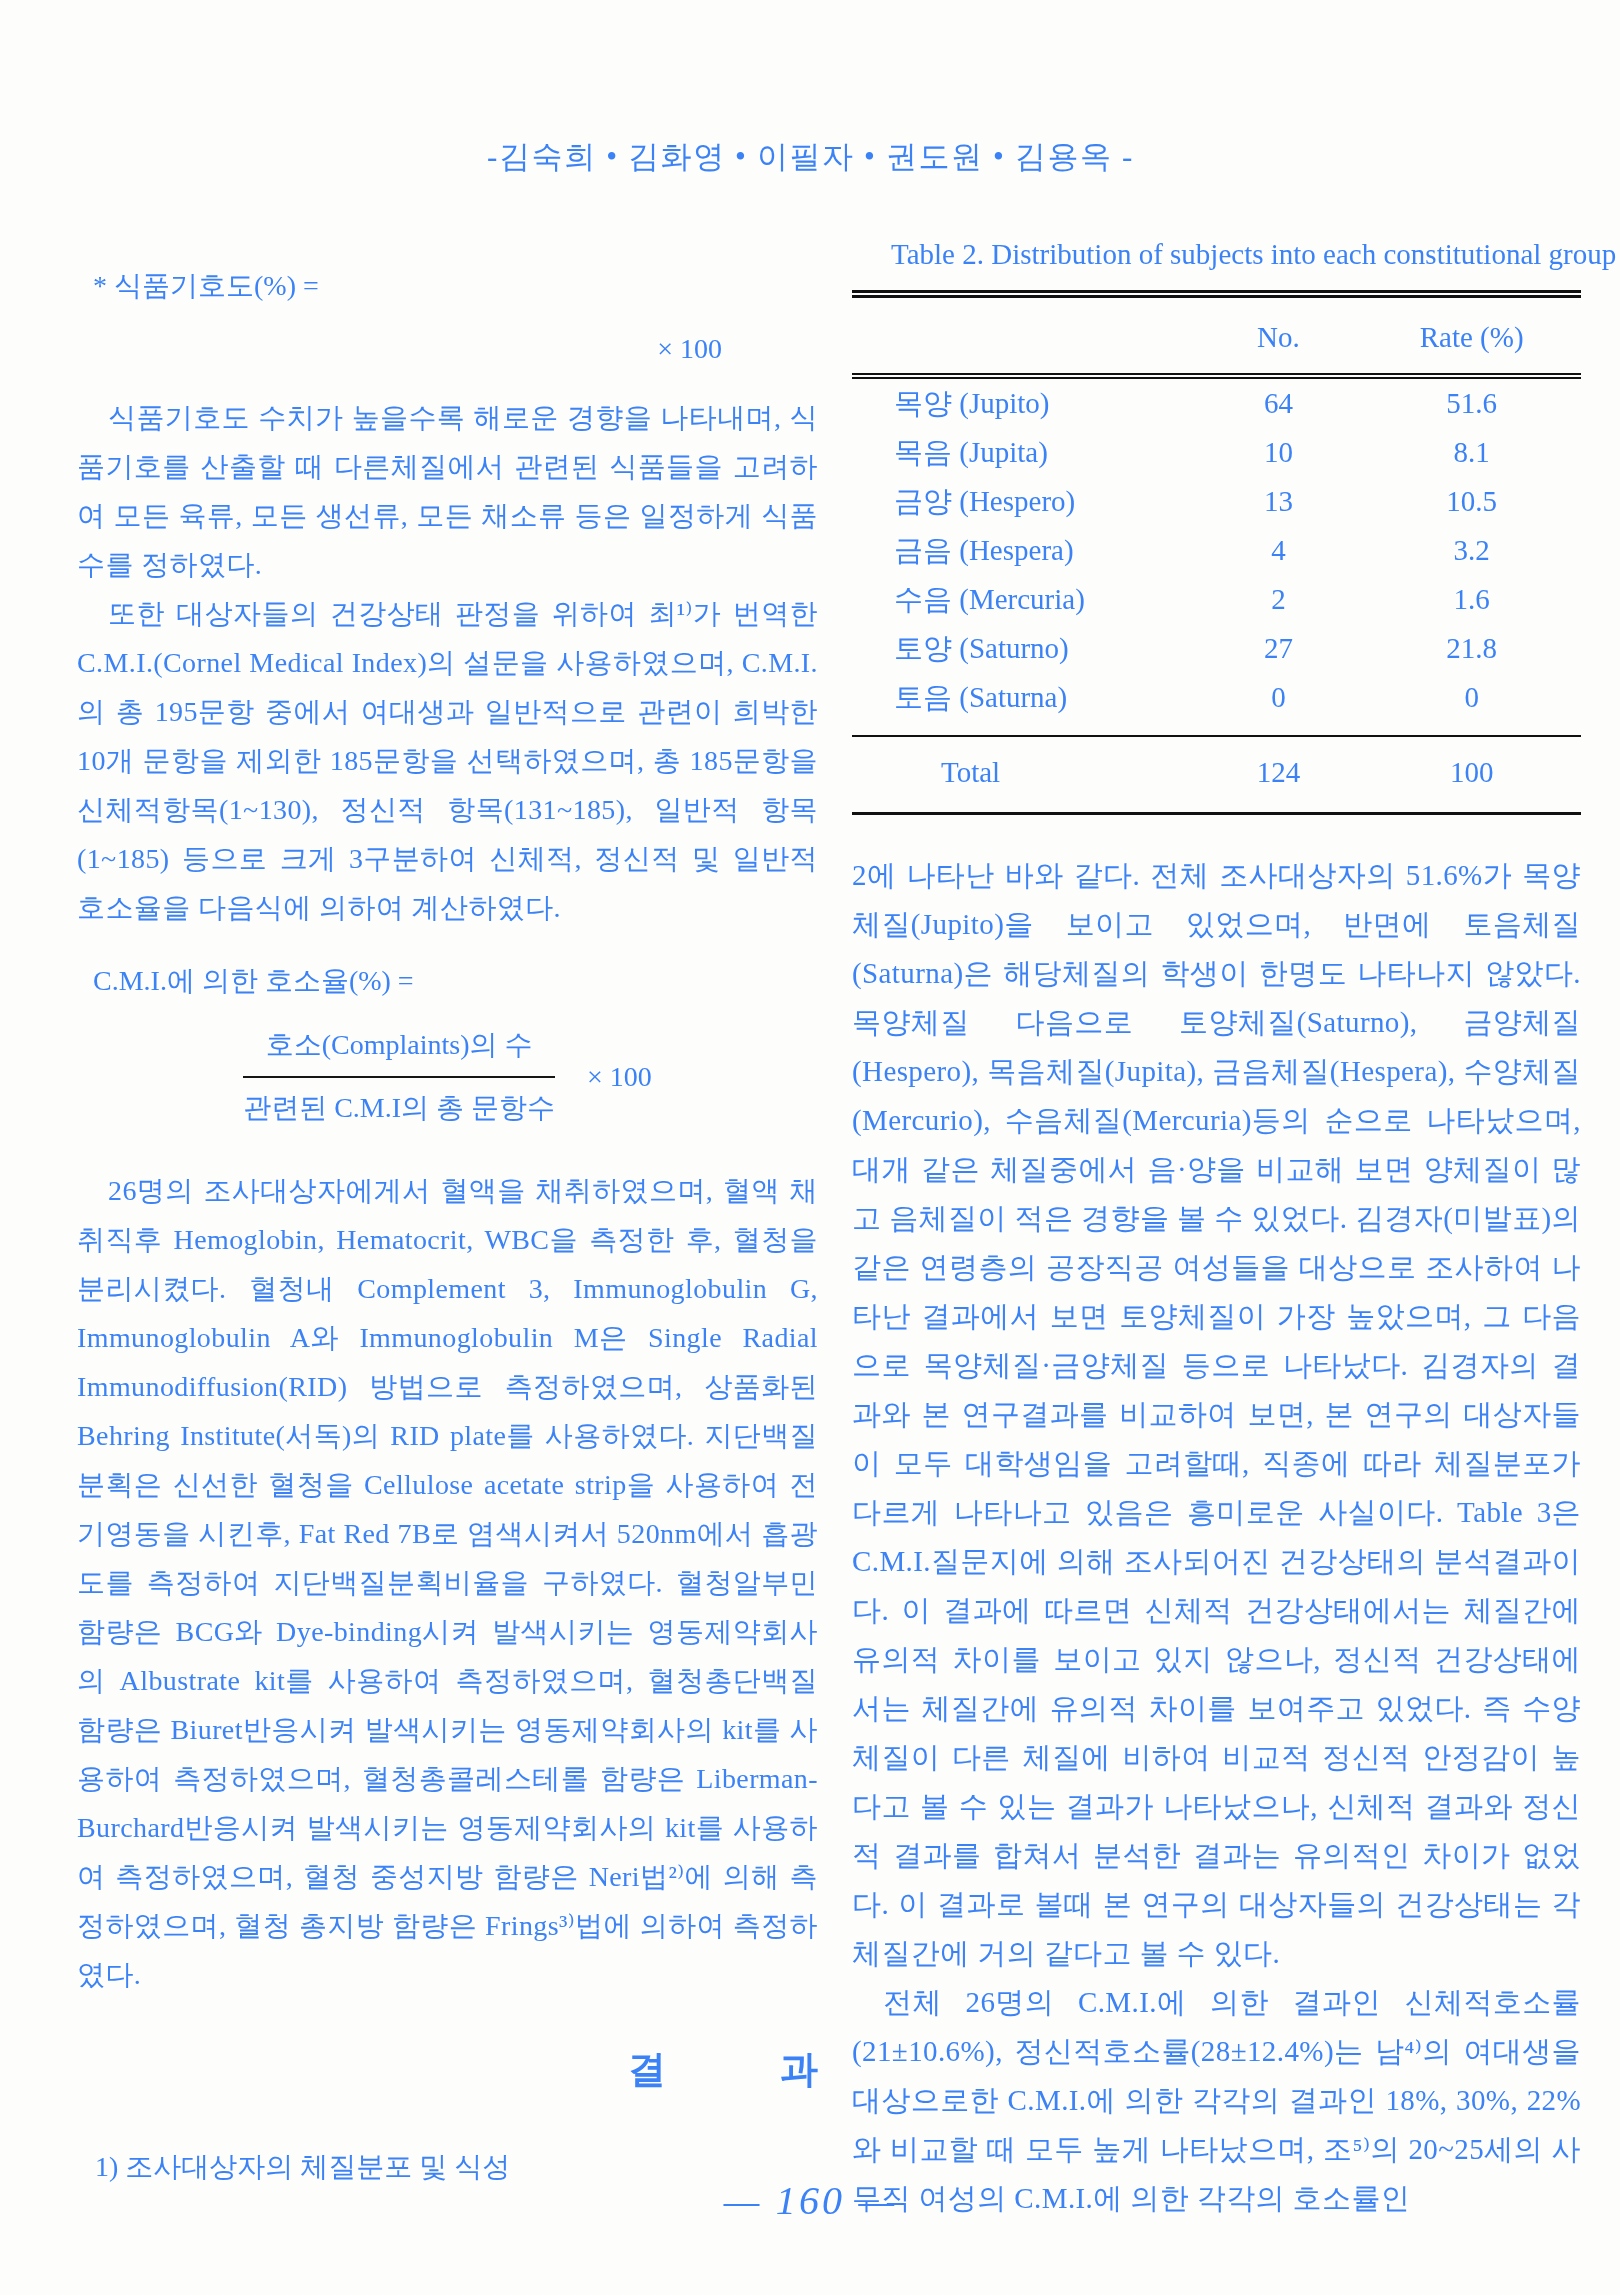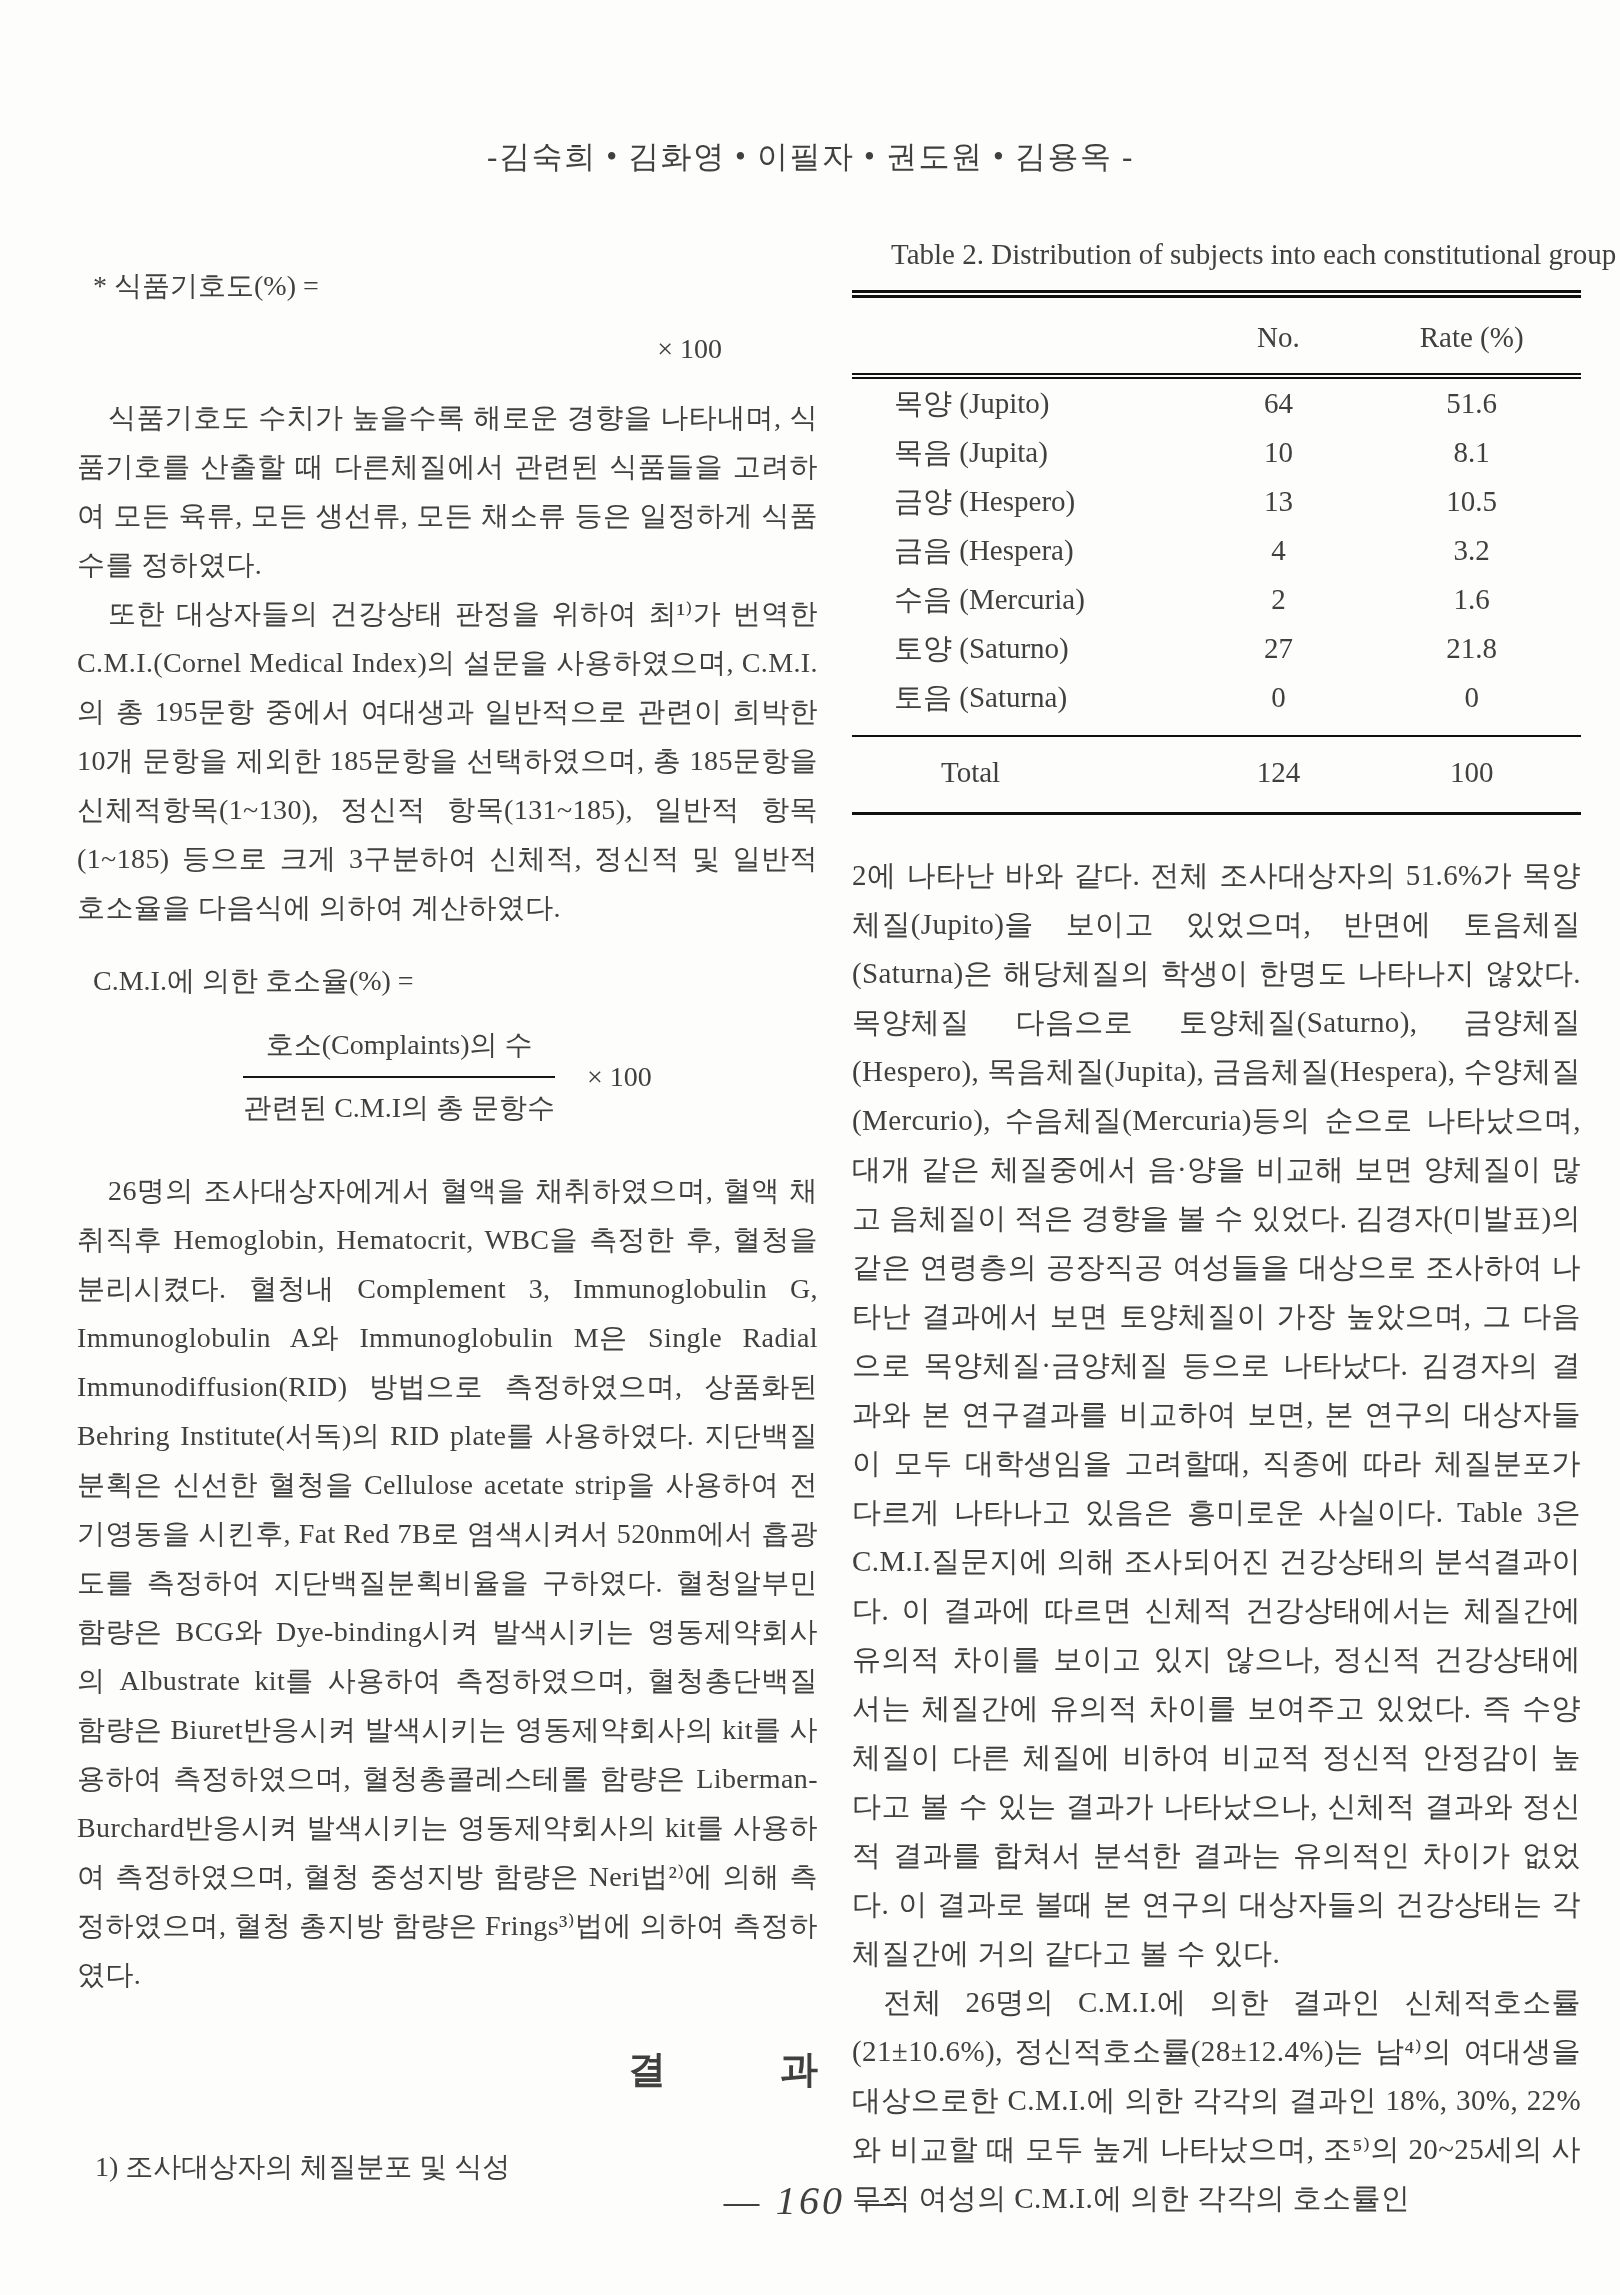--- a/index.html
+++ b/index.html
@@ -2,21 +2,21 @@
 <html style="font-size:13px"><head>
 <meta charset="utf-8">
 <style>
   html,body { margin:0; padding:0; background:#e8e8e8; }
   .page {
     position: relative;
     width: 1621px;
     height: 2295px;
     margin: 0 auto;
     background: #fdfdfb;
-    color: #404040;
+    color: #3b82f6;
     font-family: "Liberation Serif", "DejaVu Serif", serif;
     overflow: hidden;
   }
   .authors {
     position: absolute;
     top: 136px; left: 0; right: 0;
     text-align: center;
     font-size: 31px;
     letter-spacing: 1.6px;
     white-space: nowrap;

